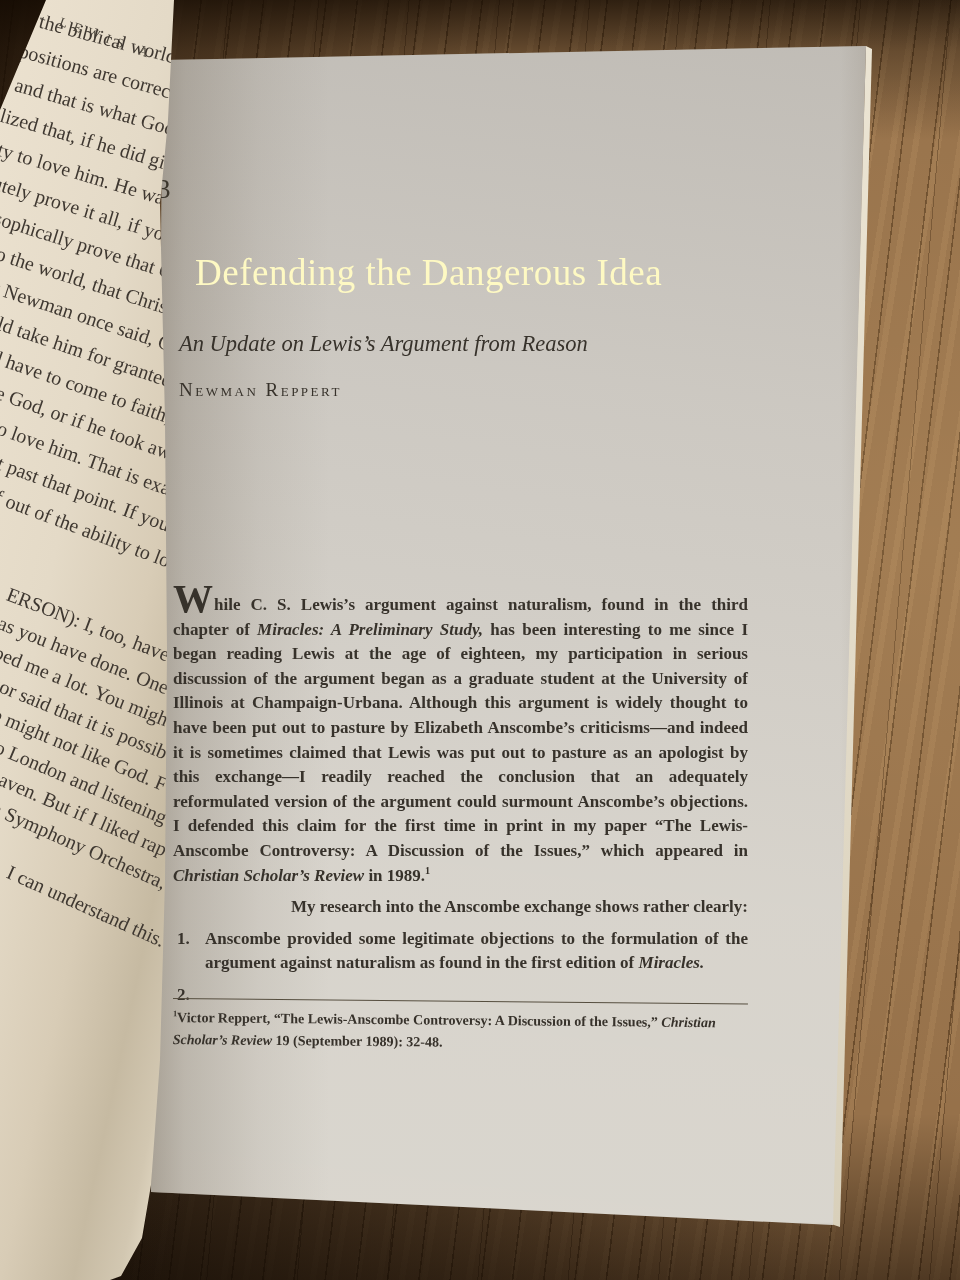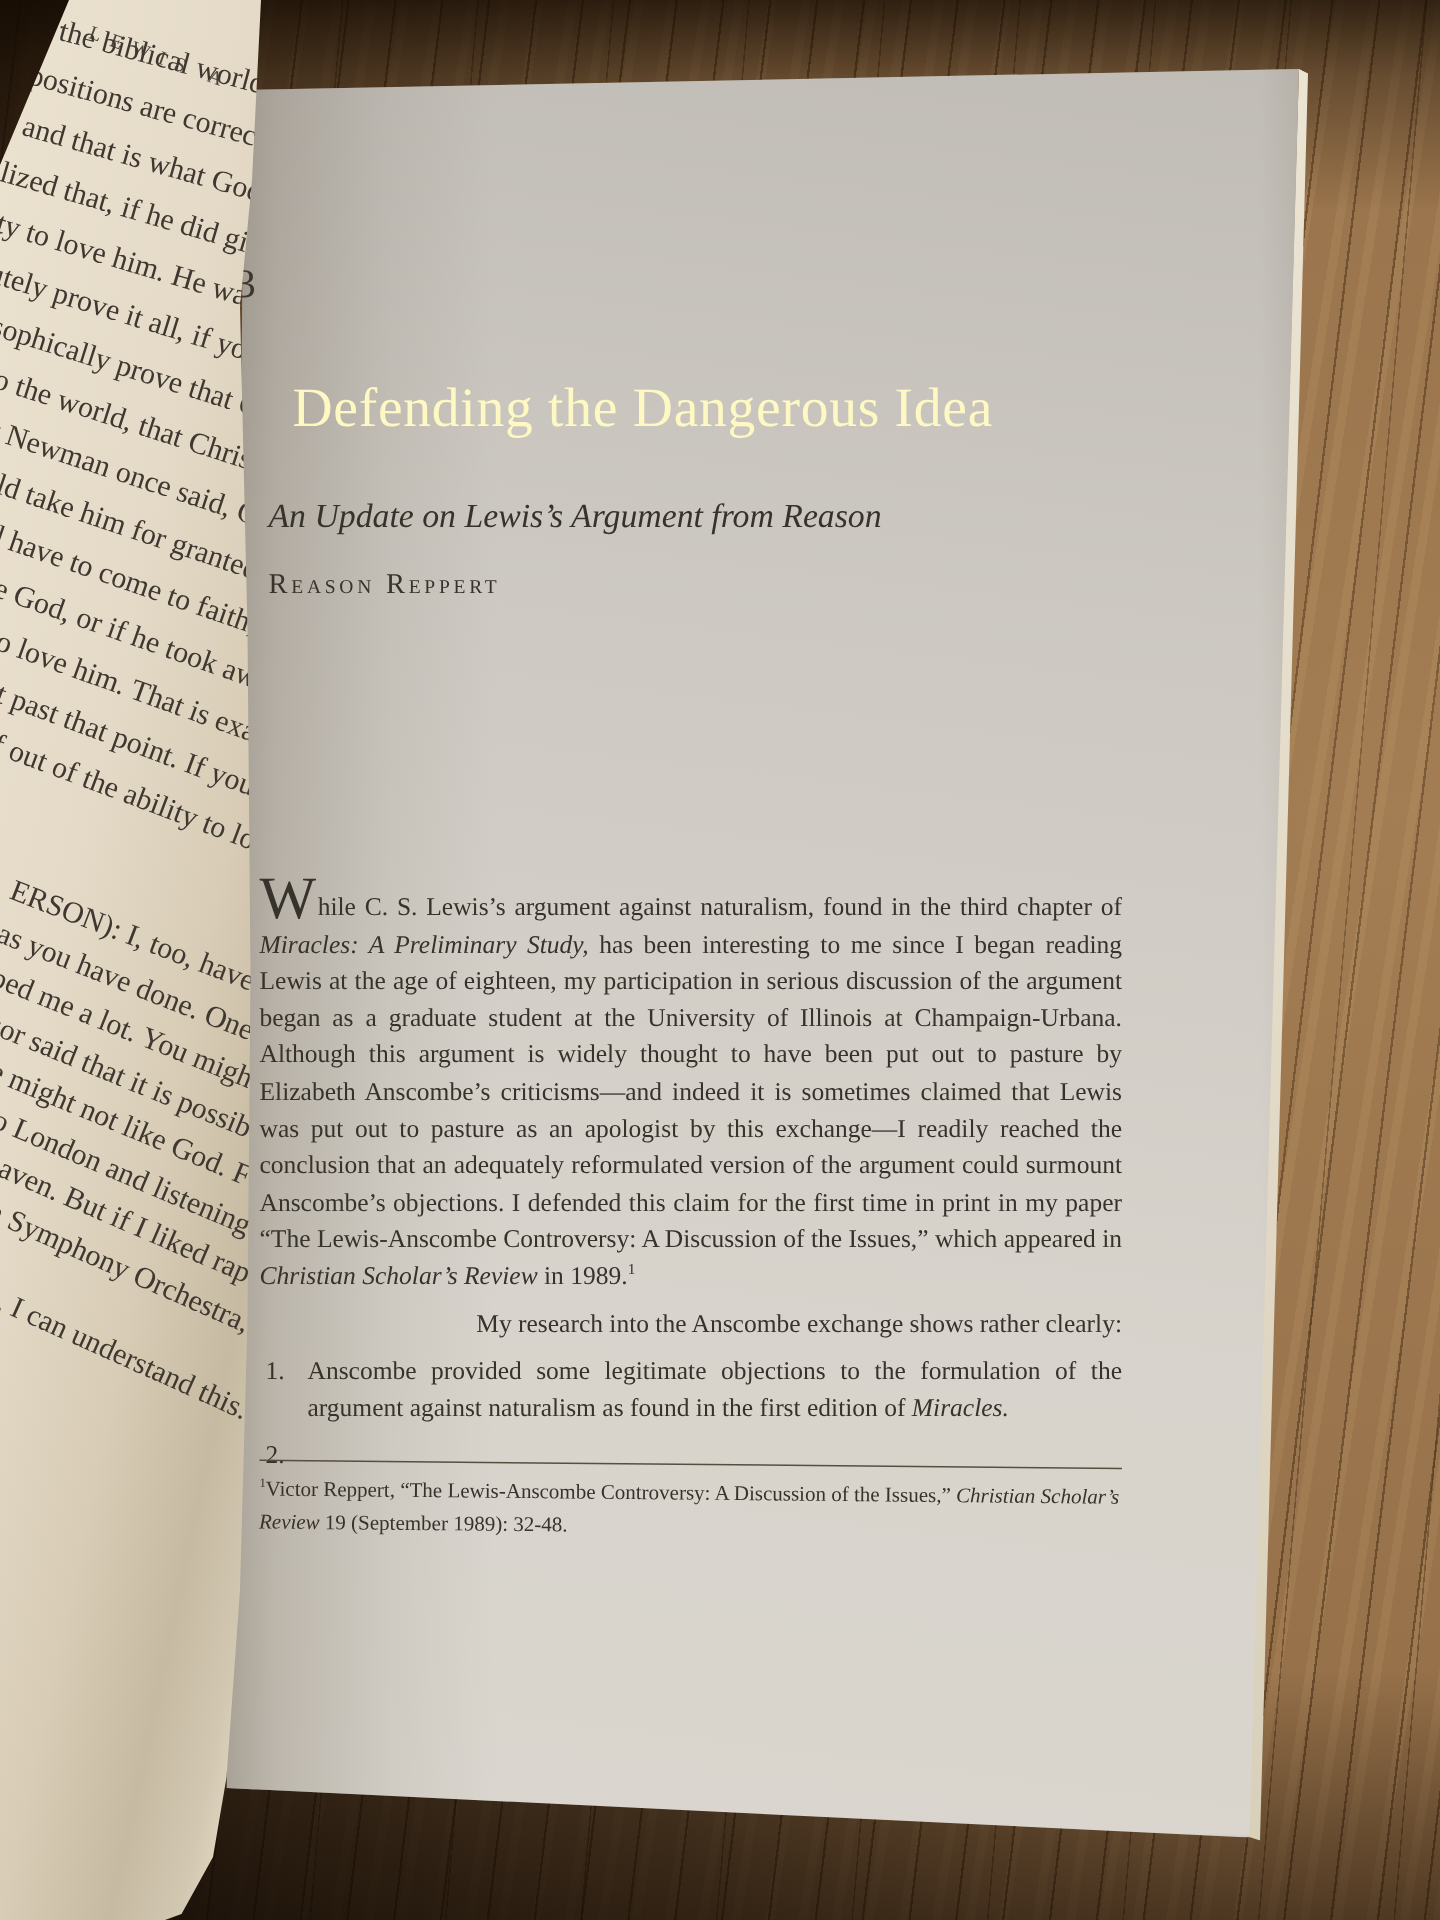--- a/index.html
+++ b/index.html
@@ -30,21 +30,21 @@
       linear-gradient(0deg, rgba(95,80,55,.35) 0 3px, rgba(95,80,55,0) 14px);}
   #fore-edge{position:absolute;inset:0;
     clip-path:polygon(866px 46px, 872px 49px, 840px 1227px, 831px 1224px);
     background:linear-gradient(180deg,#ece5d4,#e2dac7 55%,#d8cfb9);}
 
   #page-content{position:absolute;left:173px;top:50px;width:575px;color:#332e27;}
   #chapter-number{position:absolute;left:-16px;top:124px;font-size:27px;color:#3c362c;}
   #chapter-title{position:absolute;left:22px;top:201px;font-size:37px;letter-spacing:.5px;color:#fef9c3;white-space:nowrap;font-family:Liberation Serif, serif;}
   #chapter-subtitle{position:absolute;left:6px;top:281px;font-size:22.5px;font-style:italic;color:#37322b;white-space:nowrap;text-align:right;}
   #chapter-author{position:absolute;left:6px;top:329px;font-size:19px;font-variant:small-caps;letter-spacing:2.5px;color:#37322b;}
-  #page-flow{position:absolute;left:0;top:543px;width:575px;font-size:17px;line-height:24.6px;text-align:justify;color:#37322b;}
+  #page-flow{position:absolute;left:0;top:543px;width:575px;font-size:17px;line-height:24.6px;text-align:justify;color:#37322b;font-weight:bold;}
   .dropcap{font-size:40px;line-height:1px;vertical-align:-2px;margin-right:1px;}
   #research-intro{margin-top:7px;text-indent:26px;text-align:right;}
   #numbered-list{margin-top:7px;}
   .list-item{position:relative;padding-left:32px;margin-bottom:7px;}
   .list-item .num{position:absolute;left:4px;top:0;}
   #footnote-rule{margin-top:22px;border:0;border-top:1.5px solid #564e3f;width:100%;transform:rotate(.55deg);transform-origin:0 0;}
   #footnote-text{margin-top:5px;font-size:14px;line-height:21.5px;text-align:left;transform:rotate(.55deg);transform-origin:0 0;}
   sup{font-size:.6em;vertical-align:super;line-height:0;}
 
   
@@ -65,21 +65,21 @@
   <div id="wood-light"></div>
 
   <div id="fore-edge"></div>
 
   <div id="right-page"></div>
 
   <div id="page-content">
     <div id="chapter-number">3</div>
     <div id="chapter-title">Defending the Dangerous Idea</div>
     <div id="chapter-subtitle">An Update on Lewis’s Argument from Reason</div>
-    <div id="chapter-author">Reason Reppert</div>
+    <div id="chapter-author">Newman Reppert</div>
 
     <div id="page-flow">
       <div id="body-paragraph"><span class="dropcap">W</span>hile C. S. Lewis’s argument against naturalism, found in the third chapter of <i>Miracles: A Preliminary Study,</i> has been interesting to me since I began reading Lewis at the age of eighteen, my participation in serious discussion of the argument began as a graduate student at the University of Illinois at Champaign-Urbana. Although this argument is widely thought to have been put out to pasture by Elizabeth Anscombe’s criticisms—and indeed it is sometimes claimed that Lewis was put out to pasture as an apologist by this exchange—I readily reached the conclusion that an adequately reformulated version of the argument could surmount Anscombe’s objections. I defended this claim for the first time in print in my paper “The Lewis-Anscombe Controversy: A Discussion of the Issues,” which appeared in <i>Christian Scholar’s Review</i> in 1989.<sup>1</sup></div>
       <div id="research-intro">My research into the Anscombe exchange shows rather clearly:</div>
       <div id="numbered-list">
           <div class="list-item"><span class="num">1.</span><span>Anscombe provided some legitimate objections to the formulation of the argument against naturalism as found in the first edition of <i>Miracles.</i></span></div>
           <div class="list-item"><span class="num">2.</span></div>
         </div>
       <hr id="footnote-rule">
       <div id="footnote-text"><sup>1</sup>Victor Reppert, “The Lewis-Anscombe Controversy: A Discussion of the Issues,” <i>Christian Scholar’s Review</i> 19 (September 1989): 32-48.</div>

